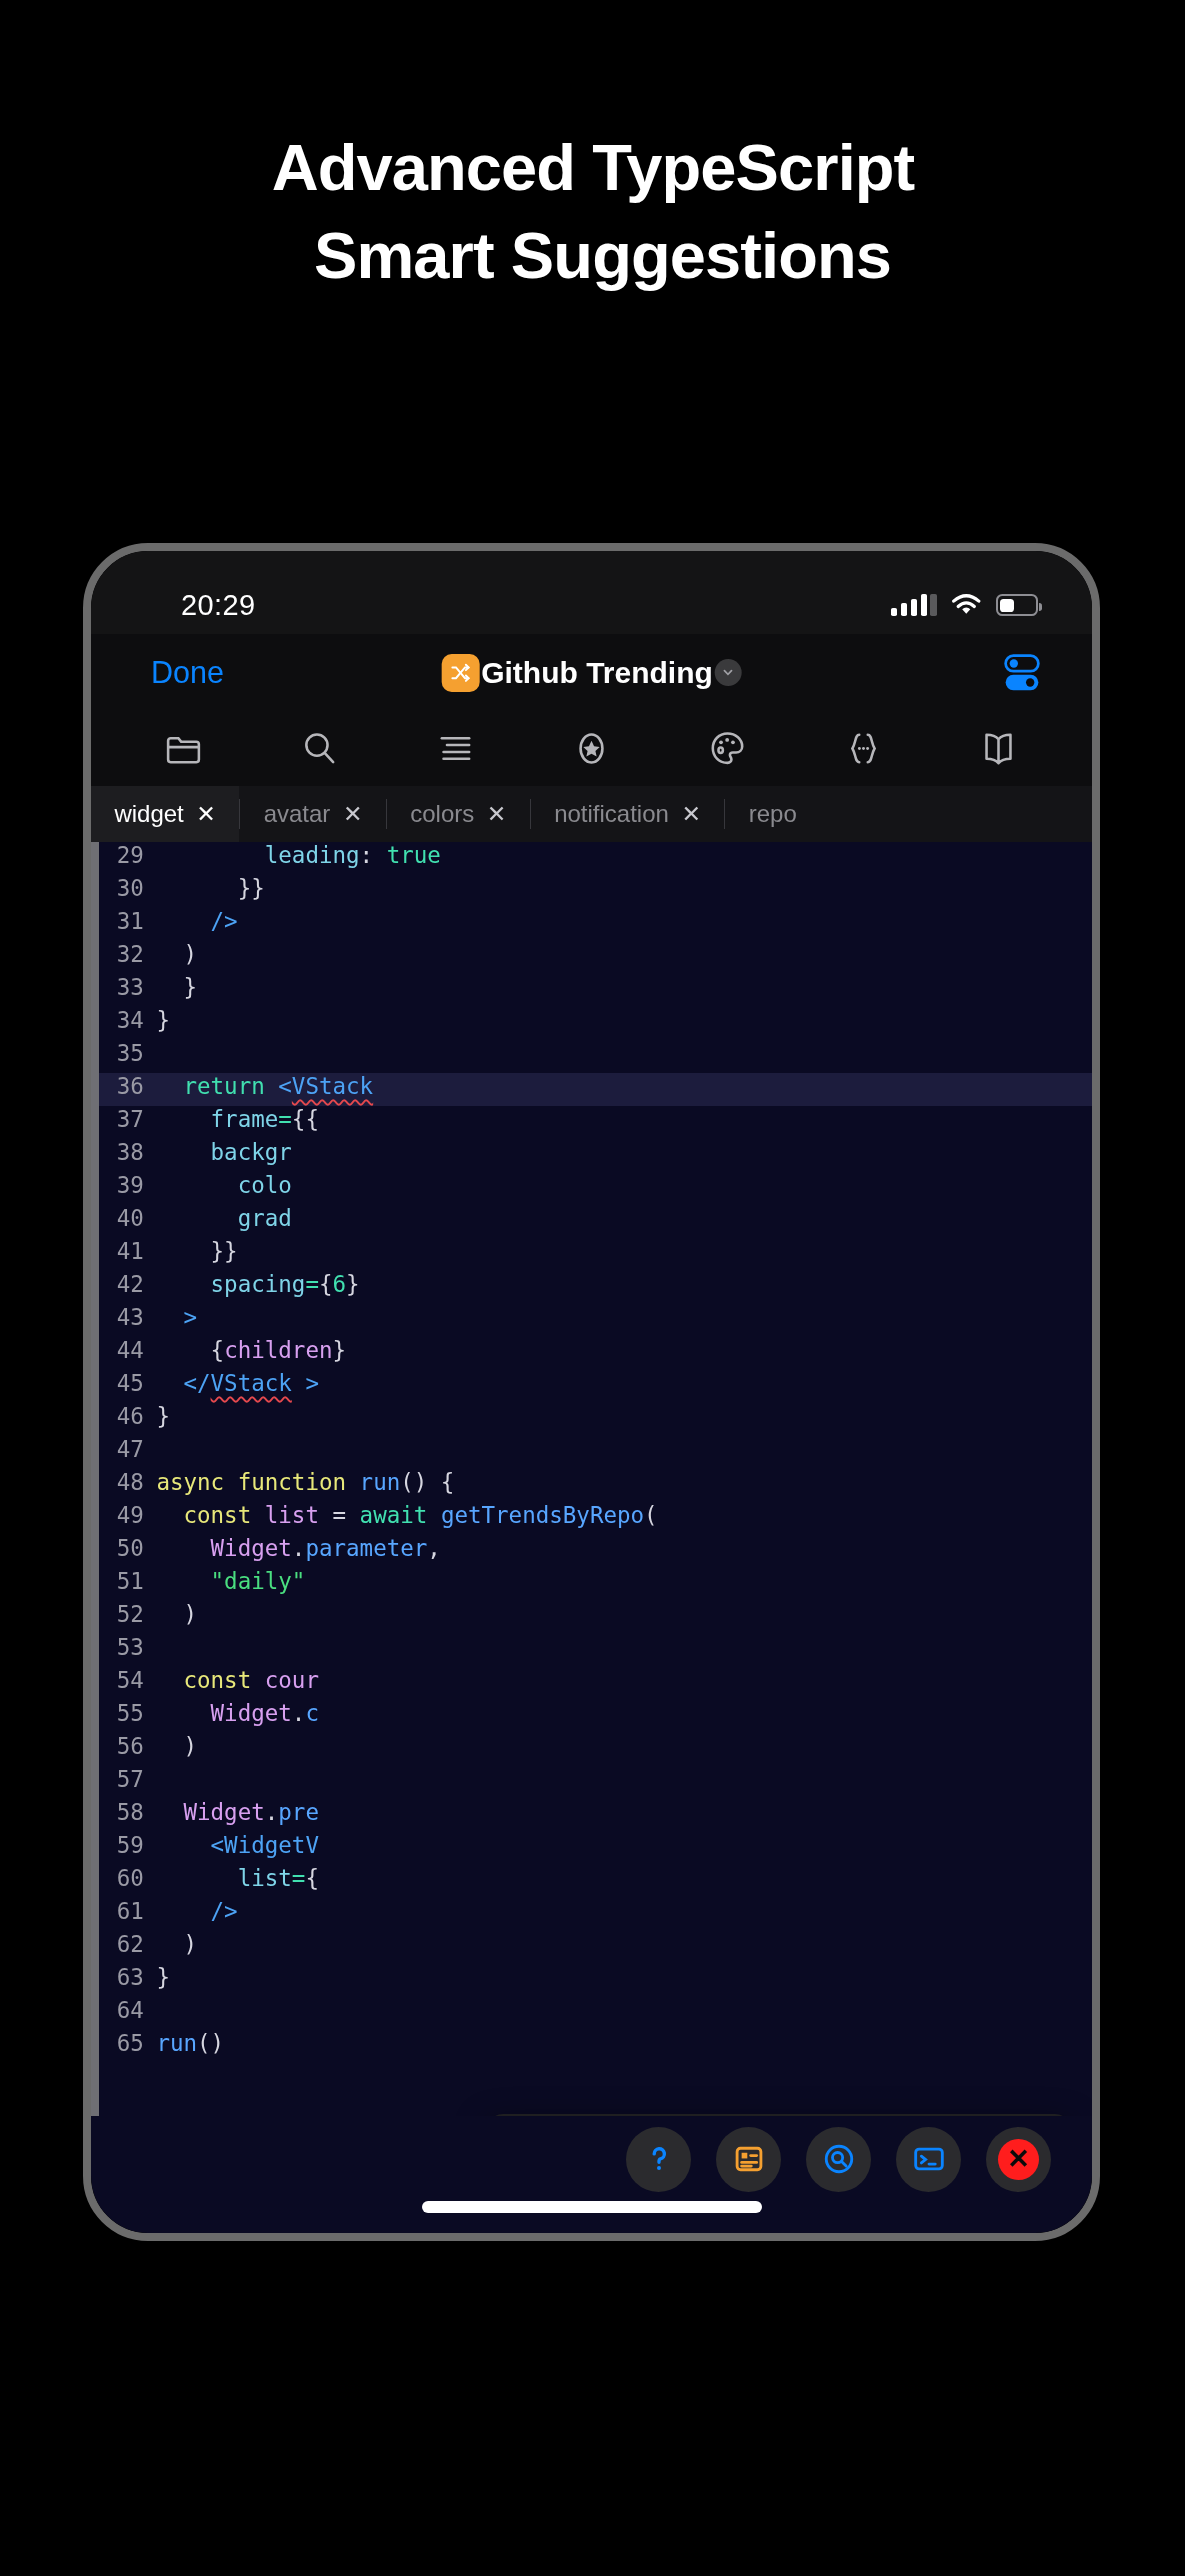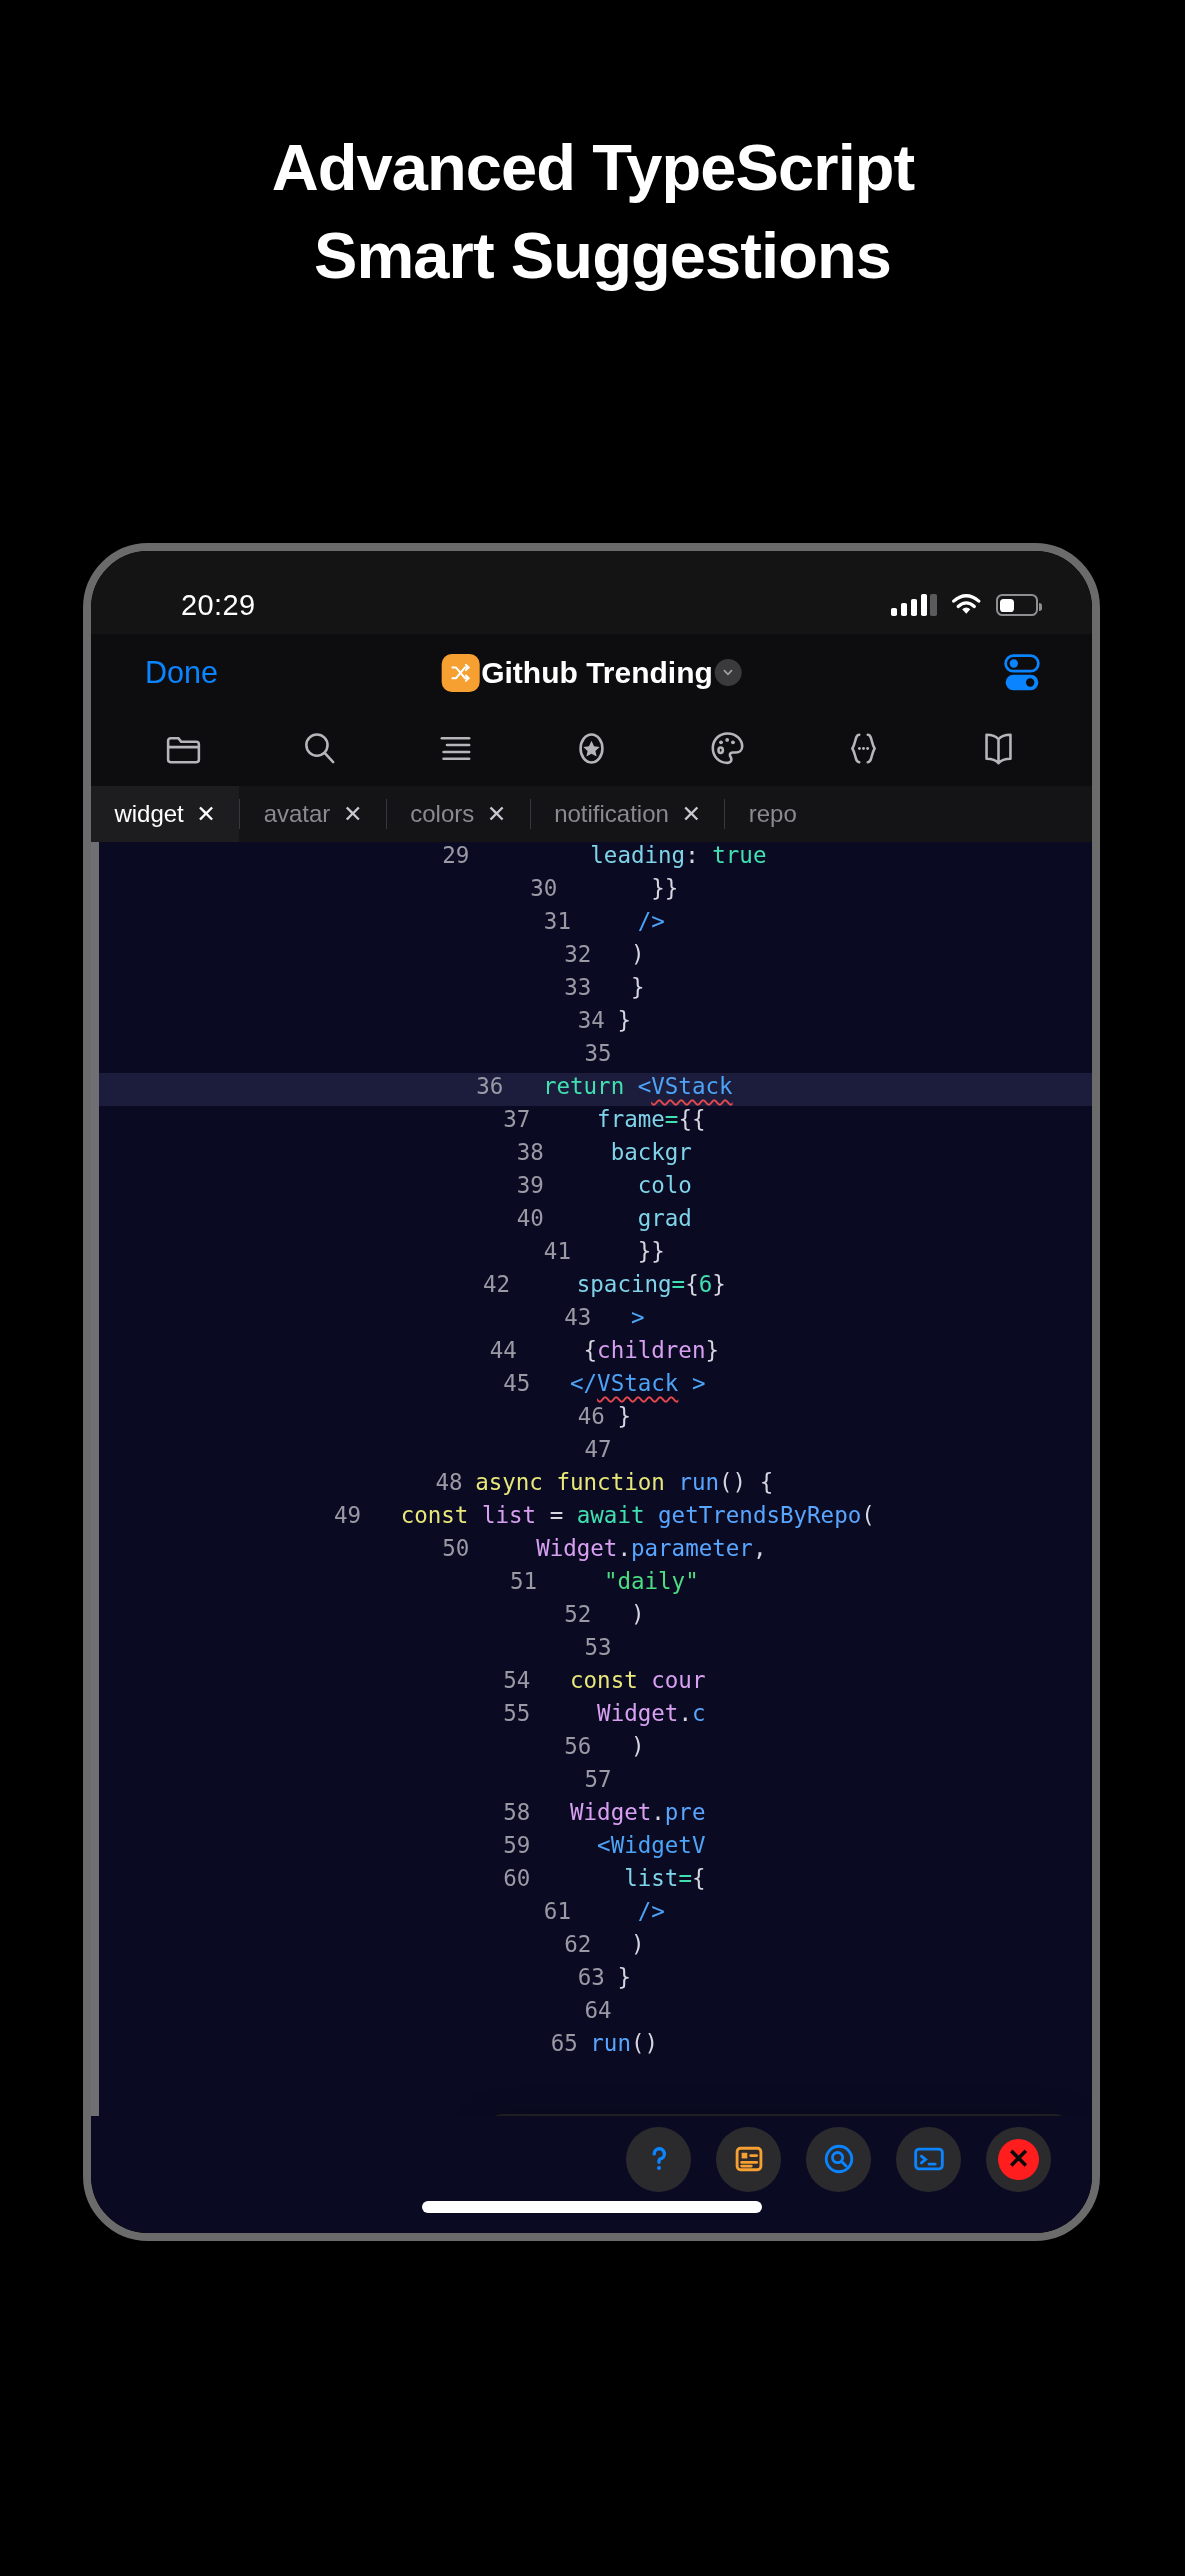--- a/index.html
+++ b/index.html
@@ -67,21 +67,21 @@
     width: 3.6px; height: 8px; background: #8e8e93; border-radius: 0 2.7px 2.7px 0;
   }
   .battery .fill { height: 100%; width: 42%; background: #fff; border-radius: 3.6px; }
 
   
   .navbar {
     position: absolute; left: 0; top: 83px; width: 100%; height: 77px;
     background: #0d0d0f; display: flex; align-items: center;
   }
   .nav-done {
-    position: absolute; left: 54px; color: #0a84ff;
+    position: absolute; left: 60px; color: #0a84ff;
     font-size: 30.5px; font-weight: 400;
   }
   .nav-center {
     position: absolute; left: 50%; transform: translateX(-50%);
     display: flex; align-items: center; gap: 2px;
   }
   .nav-app-icon {
     width: 38px; height: 38px; border-radius: 10px; background: #f5a030;
     display: flex; align-items: center; justify-content: center;
     color: #fff; font-size: 23.4px; font-weight: bold;
@@ -131,21 +131,20 @@
   .gutterbar {
     position: absolute; left: 0; top: 0; bottom: 0; width: 8px;
     background: #6f6f74;
   }
   .code {
     position: absolute; left: 8px; top: 0; right: 0; bottom: 0;
   }
   .cline {
     display: flex; align-items: baseline; height: 33px;
     padding-left: 5.4px;
-    justify-content: center;
   }
   .cline.hl { background: #1c1c3d; }
   .lnum {
     width: 52px; flex: 0 0 52px; text-align: right;
     color: #9a9aa5; font-size: 22.5px; padding-right: 12.6px;
   }
   .ctext { font-size: 22.5px; color: #d6d6e0; white-space: pre; }
   .kw  { color: #41e0b0; }
   .kw2 { color: #e8e87a; }
   .tag { color: #4da3f5; }

